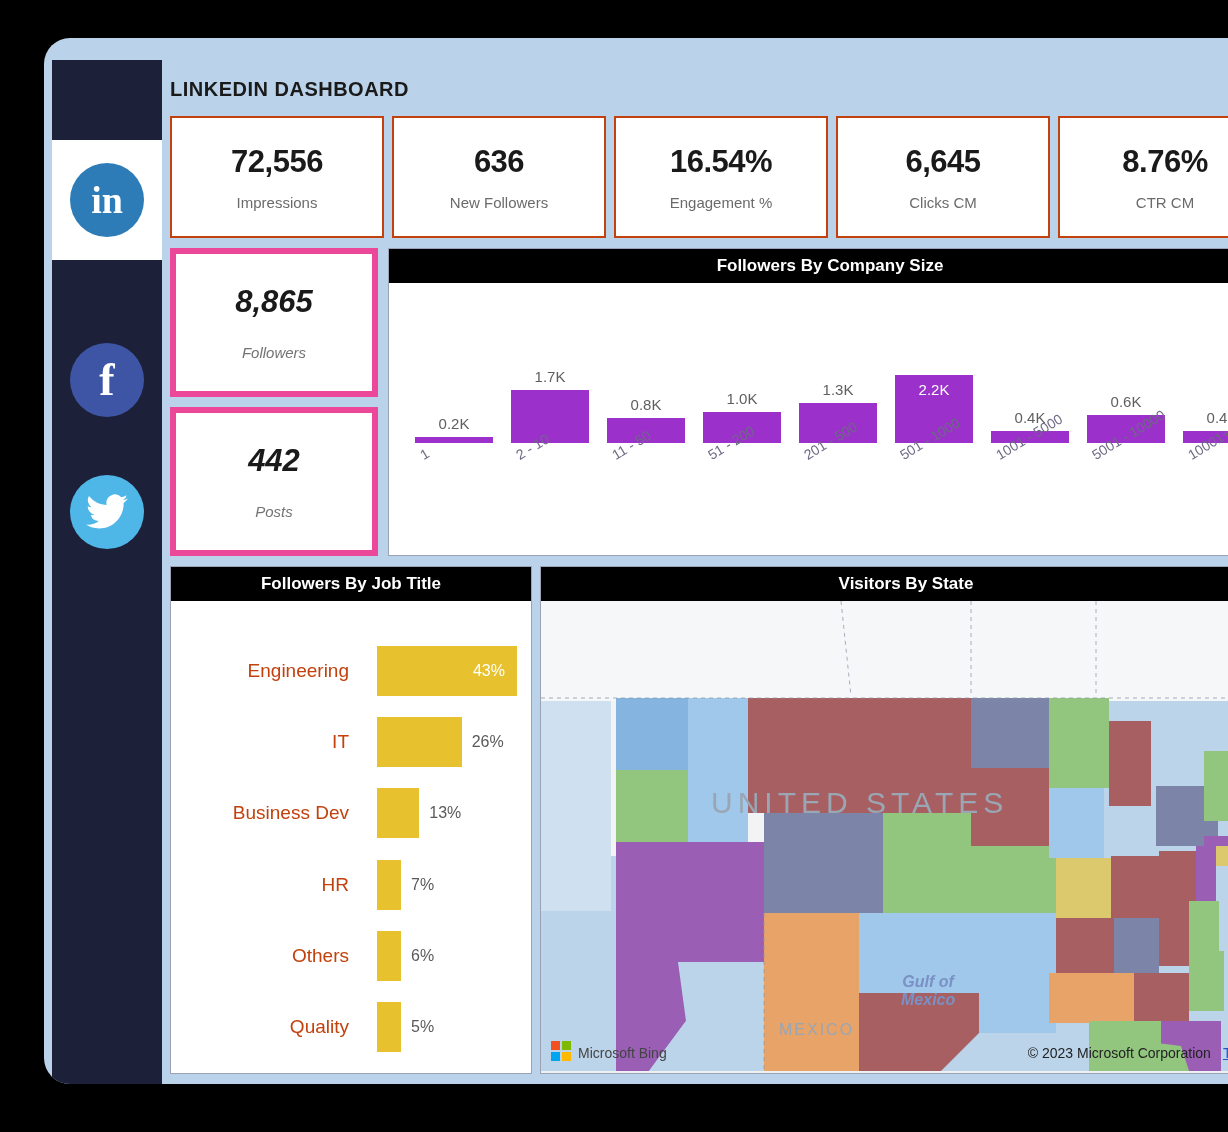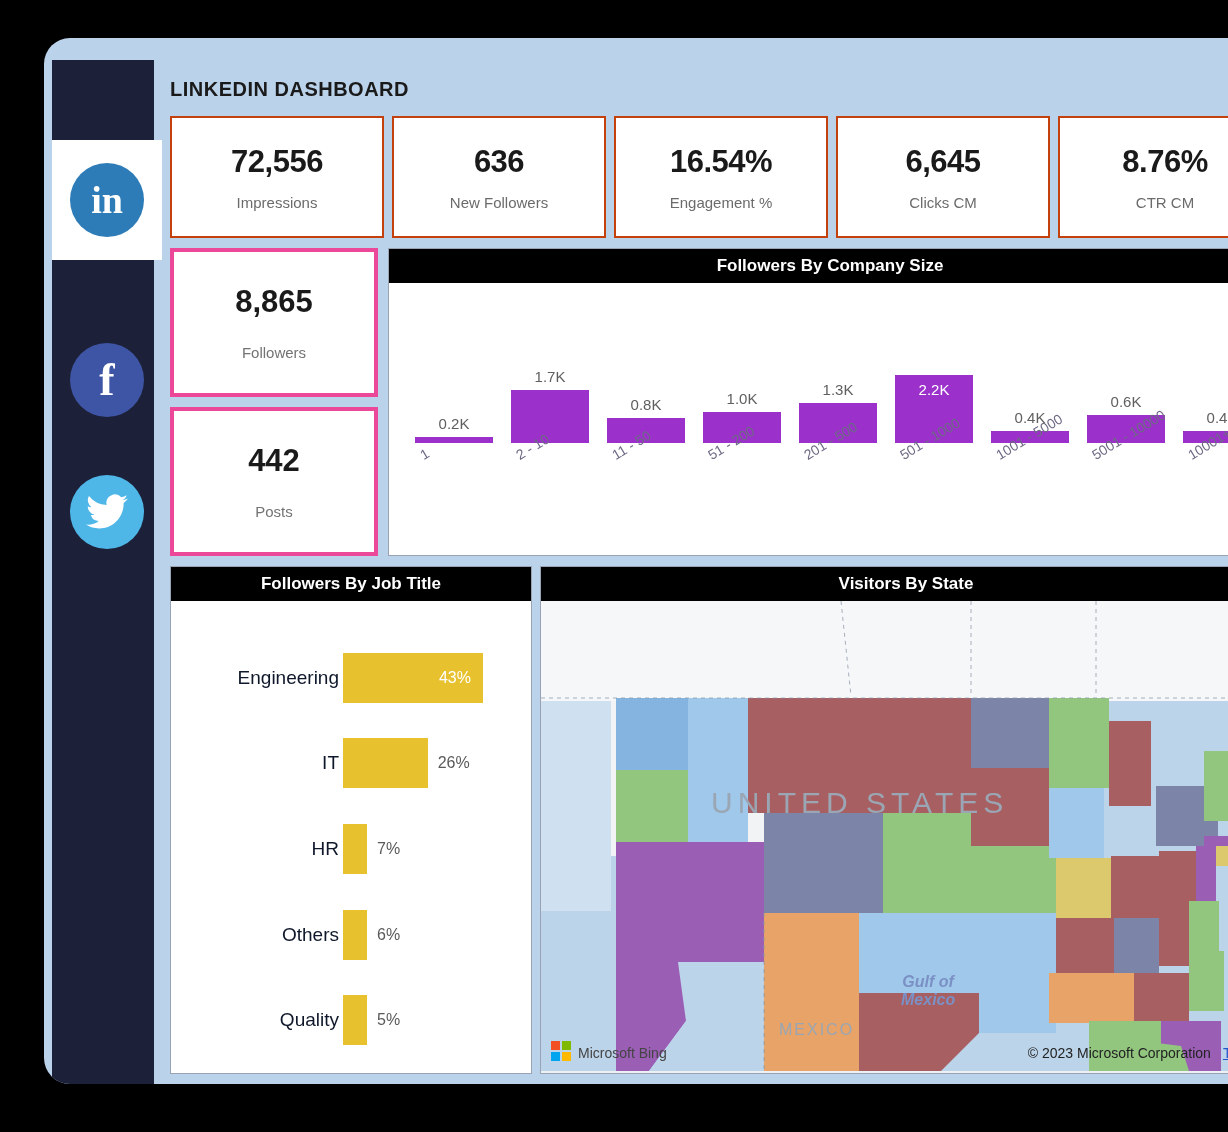--- a/index.html
+++ b/index.html
@@ -3,21 +3,21 @@
 <meta charset="utf-8">
 <style>
   * { margin:0; padding:0; box-sizing:border-box; }
   html,body { width:1228px; height:1132px; background:#000; overflow:hidden;
     font-family:"Liberation Sans", sans-serif; }
 
   #frame { position:absolute; left:44px; top:38px; width:1228px; height:1046px;
     background:#bad2ea; border-radius:26px 0 0 26px; overflow:hidden; }
 
   
-  #sidebar { position:absolute; left:8px; top:22px; width:102px; height:1024px;
+  #sidebar { position:absolute; left:8px; top:22px; width:110px; height:1024px;
     background:#1c2038; }
   .social { position:absolute; left:0; width:110px; height:120px;
     display:flex; align-items:center; justify-content:center; }
   .social.active { background:#ffffff; }
   .circ { width:74px; height:74px; border-radius:50%; position:relative;
     display:flex; align-items:center; justify-content:center; }
   .c-li { background:#2d7cb8; }
   .c-fb { background:#3e55a5; }
   .c-tw { background:#4fb6e8; }
   .glyph { color:#fff; font-weight:bold; line-height:1; }
@@ -31,22 +31,22 @@
   #kpirow { position:absolute; left:8px; top:78px; right:0; height:122px;
     display:flex; gap:8px; }
   .kpi { flex:1; background:#fff; border:2px solid #c2410c;
     display:flex; flex-direction:column; align-items:center; justify-content:center; gap:14px; }
   .kpi-val { font-size:31px; font-weight:bold; color:#1a1a1a; letter-spacing:-.5px; }
   .kpi-lab { font-size:15px; color:#6b6b6b; }
 
   
   #row2 { position:absolute; left:8px; top:210px; right:0; height:308px; display:flex; gap:10px; }
   #leftcards { width:208px; display:flex; flex-direction:column; gap:10px; }
-  .bigcard { flex:1; background:#fff; border:4px solid #ec4899;
-    display:flex; flex-direction:column; align-items:center; justify-content:center; gap:24px; }
+  .bigcard { flex:1; background:#fff; border:6px solid #ec4899;
+    display:flex; flex-direction:column; align-items:center; justify-content:center; gap:24px;font-style:italic; }
   .bc-val { font-size:31px; font-weight:bold; color:#1a1a1a; }
   .bc-lab { font-size:15px; color:#737373; }
 
   .panel { background:#fff; border:1px solid #9aa3b5; display:flex; flex-direction:column; }
   .phead { background:#000; color:#fff; font-size:17px; font-weight:bold;
     text-align:center; padding:7px 0; flex:0 0 auto; }
   .pbody { flex:1; position:relative; background:#fff; }
 
   #companyPanel { flex:1; }
 
@@ -67,21 +67,21 @@
 
   
   #row3 { position:absolute; left:8px; top:528px; right:0; bottom:10px; display:flex; gap:8px; }
   #jobPanel { width:362px; }
   #mapPanel { flex:1; }
 
   
   #hbars { position:absolute; left:0; right:0; top:34px; bottom:10px;
     display:flex; flex-direction:column; justify-content:space-around; }
   .hrow { display:flex; align-items:center; height:50px; }
-  .hlab { width:172px; text-align:right; padding-right:4px; font-size:19px; color:#0f172a; }
+  .hlab { width:206px; text-align:right; padding-right:28px; font-size:19px; color:#c2410c; }
   .hbarwrap { flex:1; display:flex; align-items:center; }
   .hbar { background:#e8c22e; height:50px; display:flex; align-items:center;
     justify-content:flex-end;padding-left:24px; }
   .hval-in { color:#fff; font-size:16px; padding-right:12px; }
   .hval-out { color:#5a5a5a; font-size:16px; padding-left:10px; }
 
   
   #map { position:absolute; inset:0; overflow:hidden; background:#eef1f3; }
   #map svg { position:absolute; left:0; top:0; }
   #mapLabel { position:absolute; left:170px; top:185px; font-size:30px;
@@ -261,20 +261,27 @@
                 </div>
               </div>
               <div class="hrow">
                 <div class="hlab">IT</div>
                 <div class="hbarwrap">
                   <div class="hbar" style="width: 84.6512px; background: rgb(232, 194, 46);"></div>
                   <span class="hval-out">26%</span>
                 </div>
               </div>
               <div class="hrow">
+                <div class="hlab">Business Dev</div>
+                <div class="hbarwrap">
+                  <div class="hbar" style="width: 42.3256px; background: rgb(232, 194, 46);"></div>
+                  <span class="hval-out">13%</span>
+                </div>
+              </div>
+              <div class="hrow">
                 <div class="hlab">HR</div>
                 <div class="hbarwrap">
                   <div class="hbar" style="width: 22.7907px; background: rgb(232, 194, 46);"></div>
                   <span class="hval-out">7%</span>
                 </div>
               </div>
               <div class="hrow">
                 <div class="hlab">Others</div>
                 <div class="hbarwrap">
                   <div class="hbar" style="width: 19.5349px; background: rgb(232, 194, 46);"></div>

